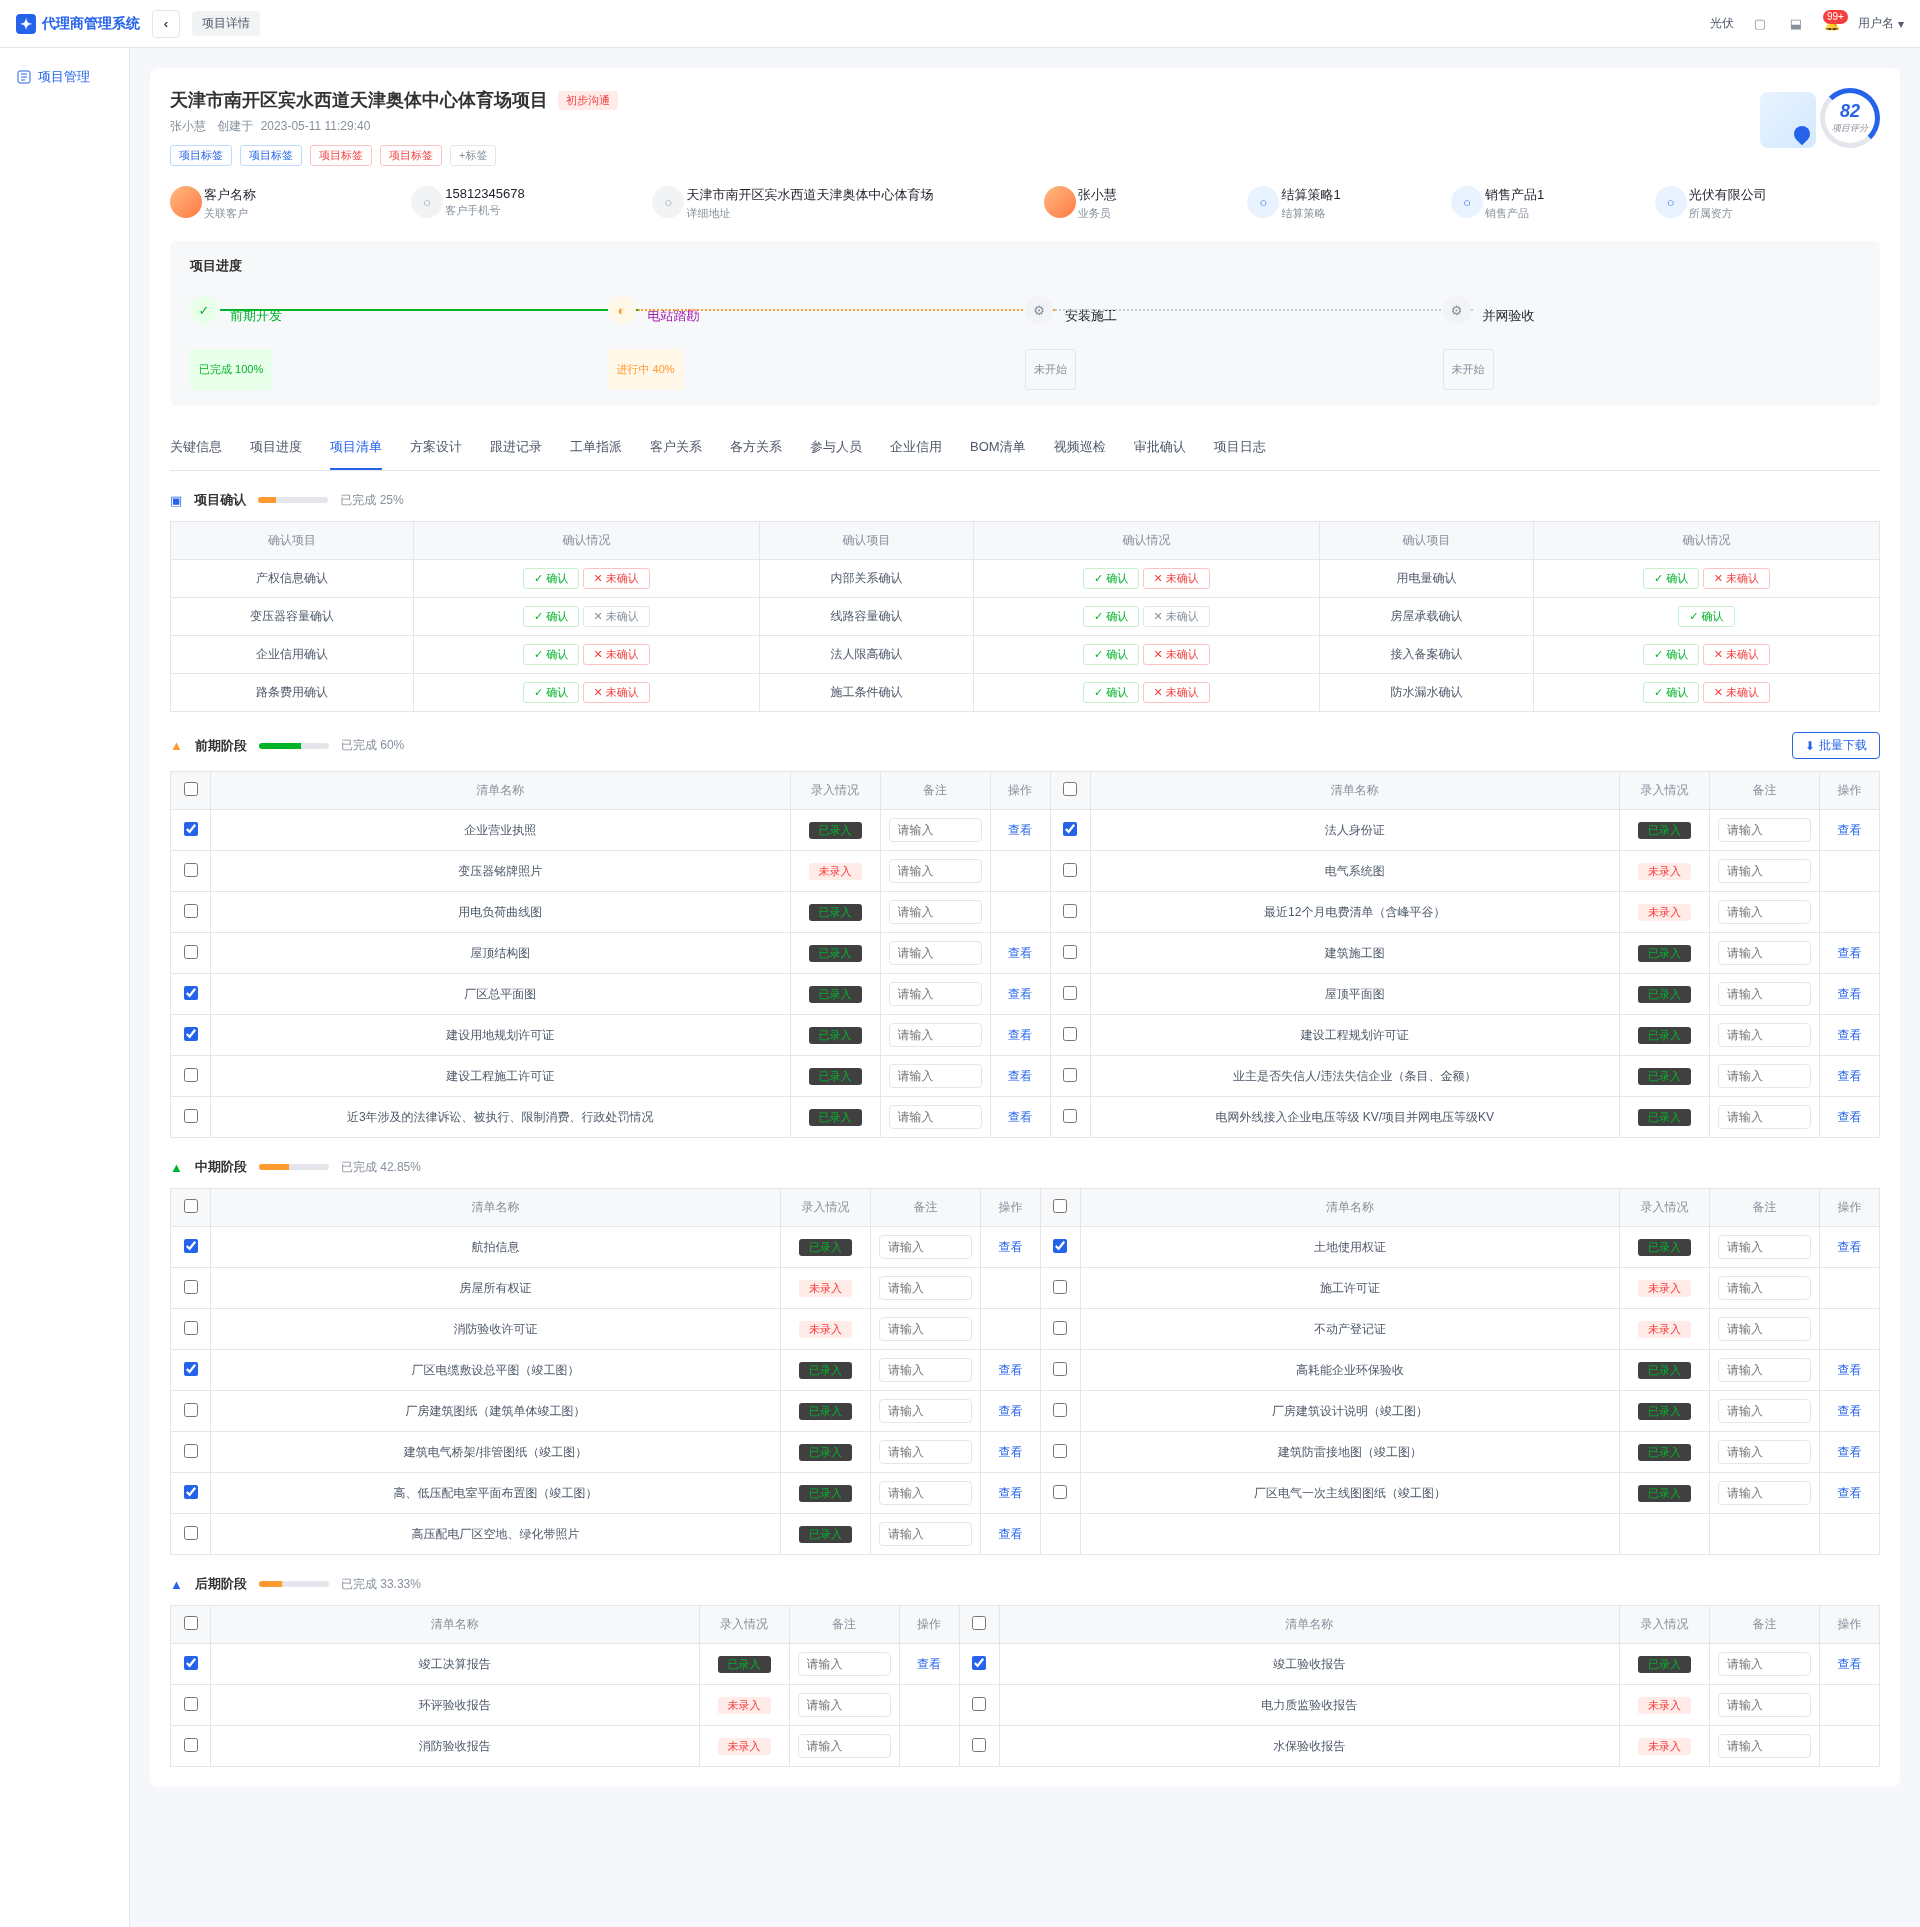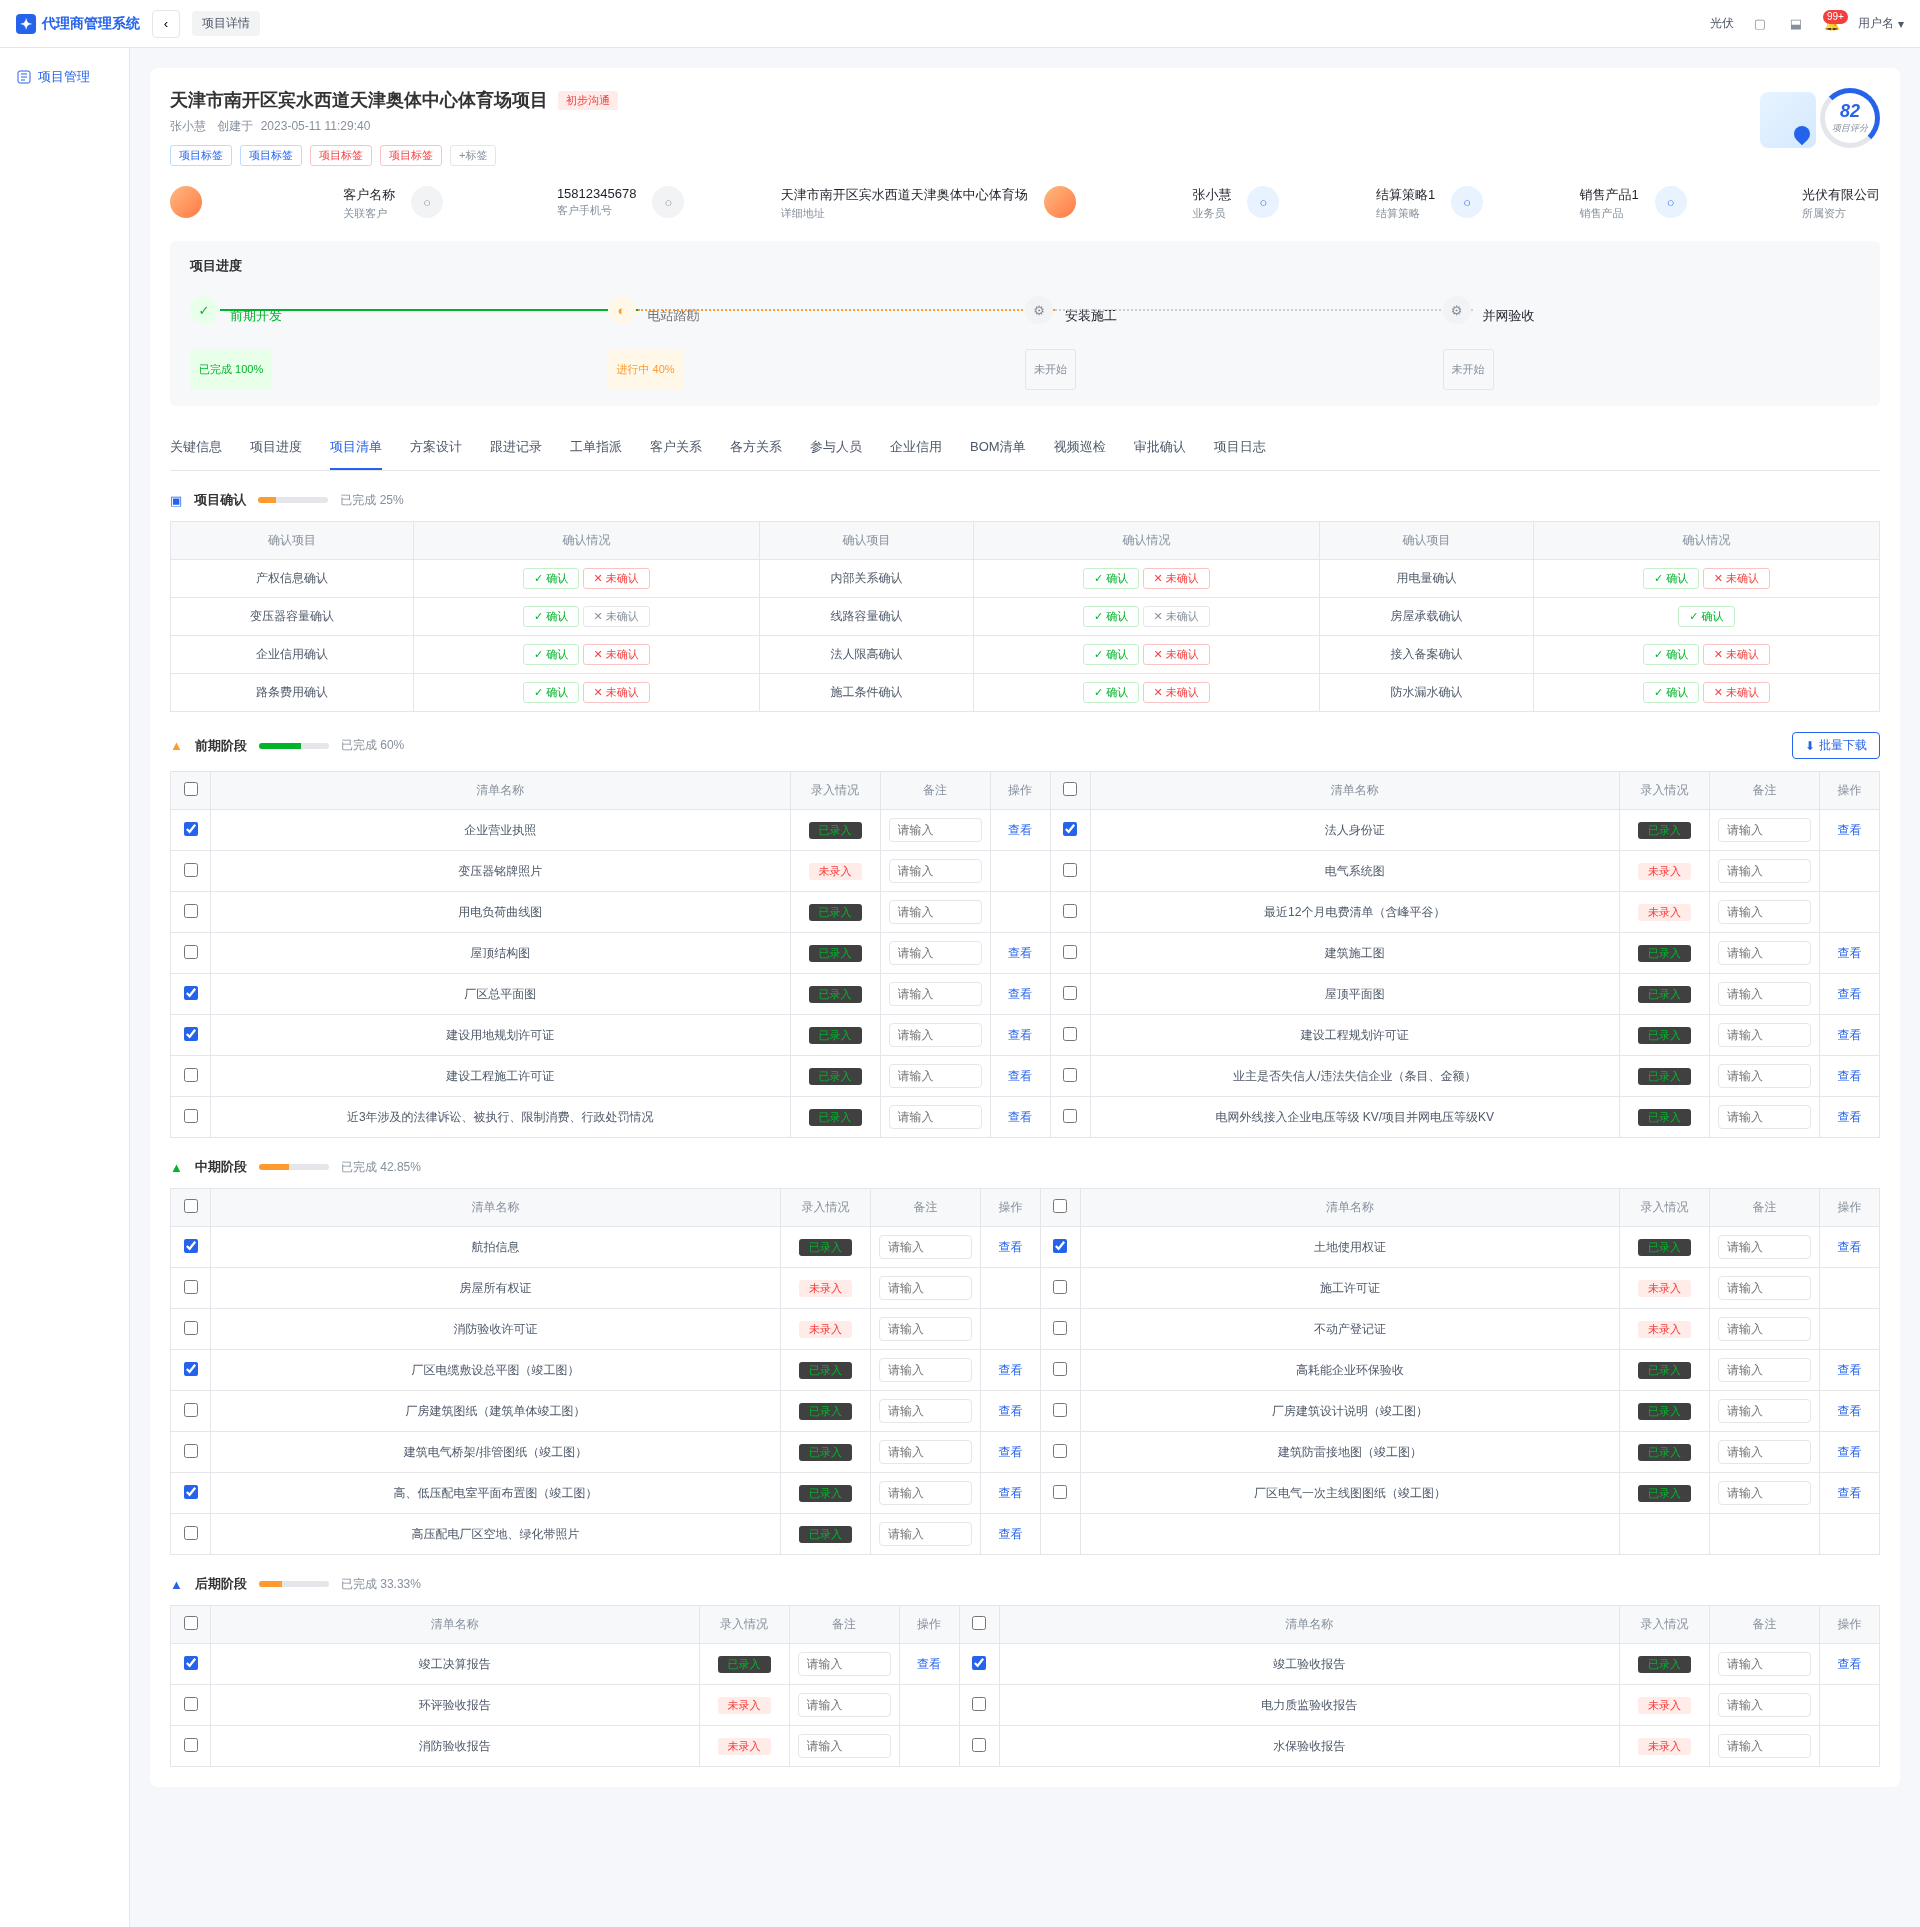--- a/index.html
+++ b/index.html
@@ -30,42 +30,42 @@
 .tag-blue { color: #2563eb; border-color: #bedaff; }
 .tag-red { color: #f53f3f; border-color: #fbc4c4; }
 .tag-add { color: #86909c; border-color: #e5e6eb; cursor: pointer; }
 .score-box { display: flex; align-items: flex-end; gap: 4px; font-style: italic; }
 .map-thumb { width: 56px; height: 56px; background: linear-gradient(135deg,#e8f4ff,#d4e8ff); border-radius: 8px; position: relative; }
 .map-pin { position: absolute; bottom: 6px; right: 6px; width: 16px; height: 16px; background: #2563eb; border-radius: 50% 50% 50% 0; transform: rotate(-45deg); }
 .score-circle { width: 60px; height: 60px; border-radius: 50%; border: 5px solid #e5e6eb; border-top-color: #2563eb; border-right-color: #2563eb; display: flex; flex-direction: column; align-items: center; justify-content: center; }
 .score-num { font-size: 18px; font-weight: 600; color: #2563eb; }
 .score-lbl { font-size: 9px; color: #86909c; }
 .info-grid { display: grid; grid-template-columns: repeat(6, 1fr); gap: 16px; margin-top: 20px; }
-.info-item { display: flex; gap: 10px; align-items: flex-start; justify-content: space-between; }
+.info-item { display: flex; gap: 2px; align-items: flex-start; }
 .info-icon { width: 32px; height: 32px; border-radius: 50%; background: #f2f3f5; flex-shrink: 0; display: flex; align-items: center; justify-content: center; color: #86909c; }
 .info-icon.avatar { background: linear-gradient(135deg,#ffb980,#ff7a45); }
 .info-icon.blue { background: #e8f3ff; color: #2563eb; }
 .info-text .v { font-size: 13px; color: #1d2129; }
 .info-text .l { font-size: 11px; color: #86909c; margin-top: 2px; }
 .progress-section { background: #f7f8fa; border-radius: 6px; padding: 16px 20px; margin-top: 20px; }
 .progress-title { font-size: 13px; font-weight: 600; margin-bottom: 20px; }
 .progress-steps { display: grid; grid-template-columns: repeat(4, 1fr); position: relative; }
 .step { text-align: left; position: relative; }
 .step-line { position: absolute; top: 14px; left: 30px; right: -30px; height: 2px; }
 .step:last-child .step-line { display: none; }
 .line-done { border-top: 2px solid #00b42a; }
 .line-prog { border-top: 2px dotted #ff9a2e; }
 .line-wait { border-top: 2px dotted #c9cdd4; }
 .step-icon { width: 28px; height: 28px; border-radius: 50%; display: flex; align-items: center; justify-content: center; position: relative; z-index: 1; background: #fff; }
 .step-icon.done { background: #e8ffea; color: #00b42a; }
 .step-icon.prog { background: #fff7e8; color: #ff9a2e; }
 .step-icon.wait { background: #f2f3f5; color: #86909c; }
 .step-name { font-size: 13px; margin-top: 12px; color: #1d2129; margin-left: 4px; }
 .step-name.done { color: #00b42a; }
-.step-name.prog { color: #737373; }
+.step-name.prog { color: #a21caf; }
 .step-status { margin-top: 24px; }
 .step-status-pill { display: inline-block; font-size: 11px; padding: 12px 8px; border-radius: 3px; border: 1px solid #e5e6eb; color: #86909c; }
 .step-status-pill.done { background: #e8ffea; color: #00b42a; border-color: #e8ffea; }
 .step-status-pill.prog { background: #fff7e8; color: #ff9a2e; border-color: #fff7e8; }
 .tabs { display: flex; gap: 28px; border-bottom: 1px solid #e5e6eb; margin-top: 20px; }
 .tab { padding: 12px 0; font-size: 13px; color: #4e5969; cursor: pointer; border-bottom: 2px solid transparent; }
 .tab.active { color: #2563eb; border-bottom-color: #2563eb; font-weight: 500; }
 .section-header { display: flex; align-items: center; gap: 12px; margin: 20px 0 12px; }
 .sec-title { font-size: 13px; font-weight: 600; }
 .sec-bar { flex: 0 0 70px; height: 6px; background: #e5e6eb; border-radius: 3px; overflow: hidden; }

